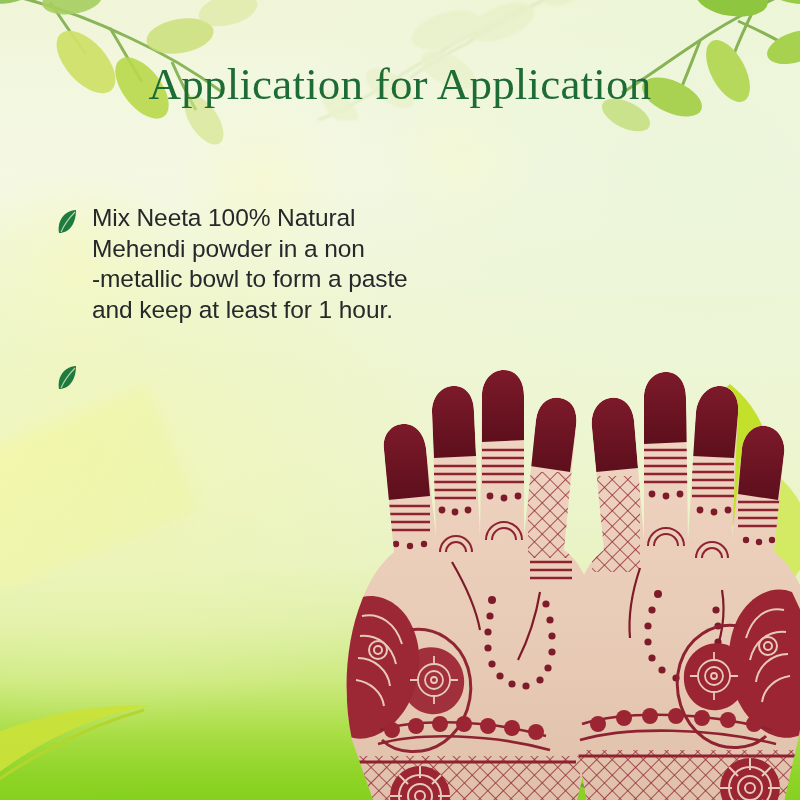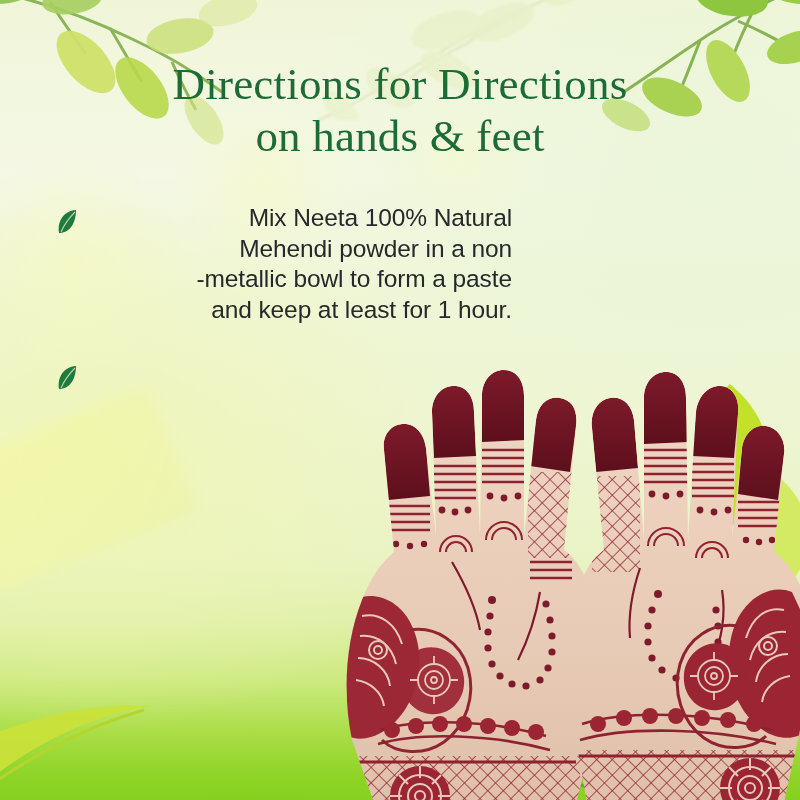--- a/index.html
+++ b/index.html
@@ -117,21 +117,20 @@
     height: 26px;
     margin-right: 14px;
     margin-top: 5px;
   }
   .bullet-text {
     font-size: 24.5px;
     line-height: 30.5px;
     color: #26292b;
     white-space: pre-line;
     letter-spacing: -0.1px;
-    text-align: right;
   }
   #bullet-2 .bullet-text { width: 255px; }
   #bullet-1 .bullet-text { width: 420px; }
 </style>
 </head>
 <body>
 
 <div id="poster">
 
   <div class="layer wm-circle-1"></div>
@@ -490,22 +489,21 @@
               <circle cx="410" cy="488" r="5"></circle>
             <path d="M410 458 v12 M410 506 v12 M380 488 h12 M428 488 h12
                      M389 467 l9 9 M431 467 l-9 9 M389 509 l9 -9 M431 509 l-9 -9"></path>
           </g>
         </g>
       </g>
     </g>
   </svg>
 
   <div id="title-block">
-    <span class="title-line">Directions for Directions</span>
-    <span class="title-line">on hands &amp; feet</span>
+    <span class="title-line">Application for Application</span>
   </div>
 
   <div id="bullets">
 
     <div class="bullet" id="bullet-1">
       <svg class="bullet-leaf" viewBox="0 0 22 26">
         <path d="M20 2 C 20 16, 13 25, 3 25 C 1 14, 7 3, 20 2 Z" fill="#1f7a3d"></path>
         <path d="M19 4 C 13 10, 8 17, 5 24" stroke="#e9f3d8" stroke-width="1.1" fill="none" opacity="0.75"></path>
       </svg>
       <div class="bullet-text">Mix Neeta 100% Natural

